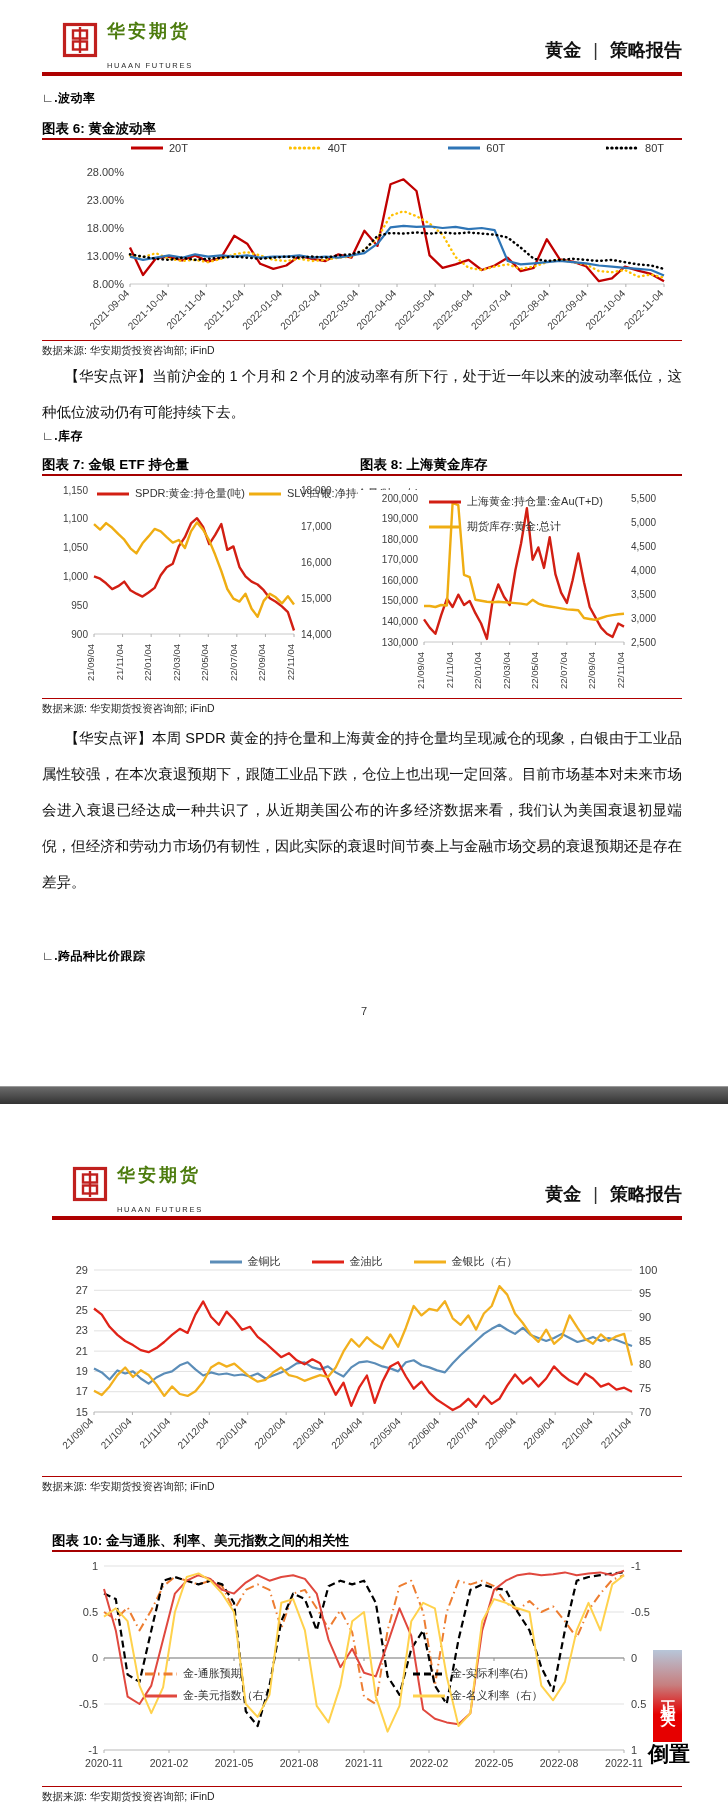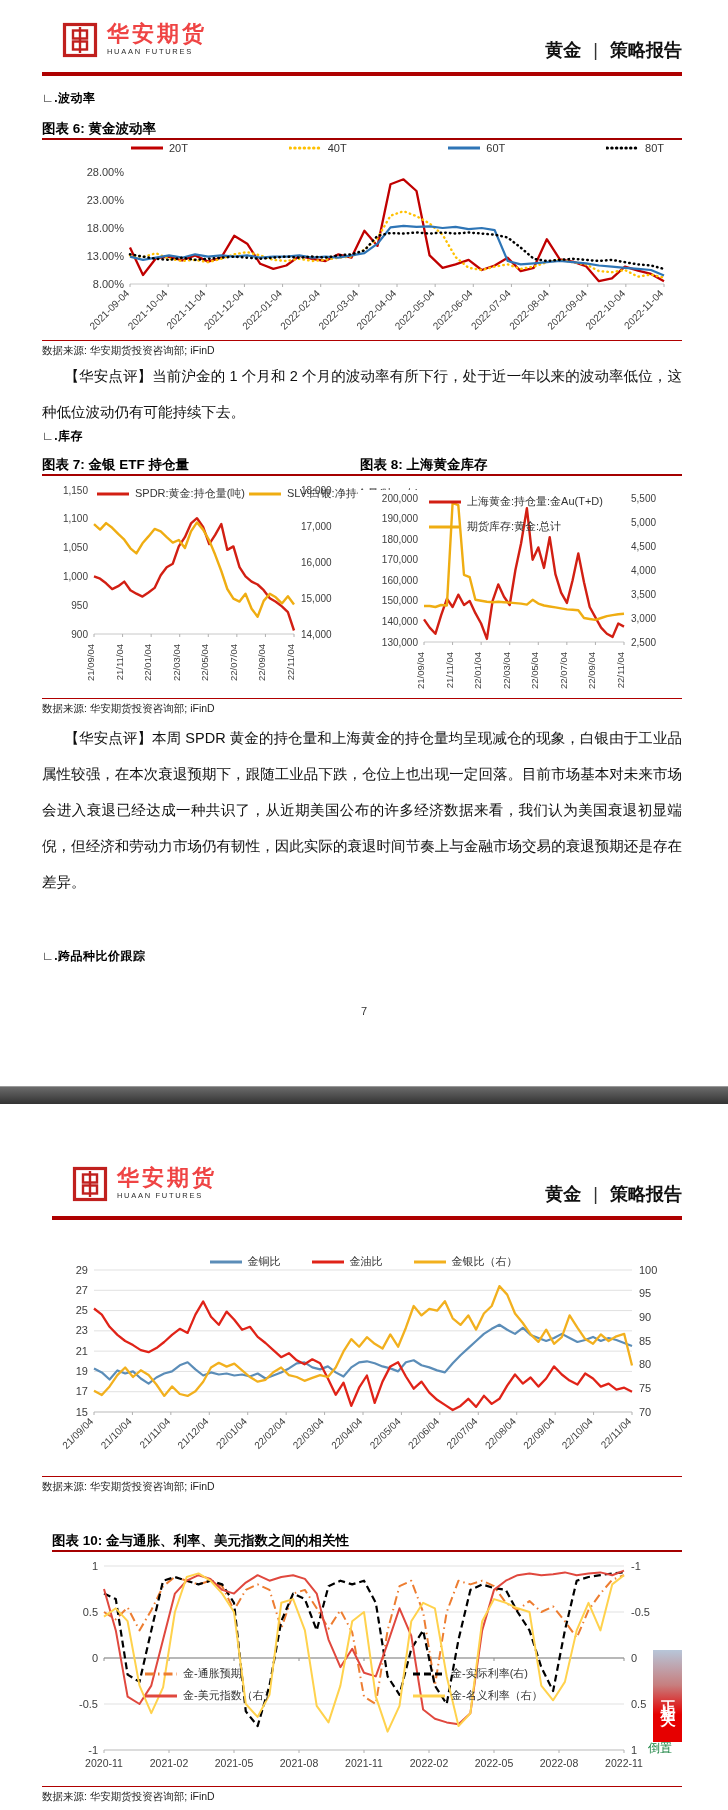--- a/index.html
+++ b/index.html
@@ -6,23 +6,23 @@
   body{width:728px;height:1810px;position:relative;background:#ffffff;
        font-family:"Liberation Sans","DejaVu Sans",sans-serif;color:#1a1a1a;overflow:hidden}
   .page{position:absolute;left:0;width:728px;background:#fff}
   .page1{top:0;height:1086px}
   .page2{top:1104px;height:706px}
   .divider{position:absolute;top:1086px;left:0;width:728px;height:18px;
            background:linear-gradient(#6b6b6b,#2f2f2f);border-top:1px solid #9a9a9a}
   .edge-strip{position:absolute;top:1104px;left:0;width:7px;height:706px;background:#cdcdcd}
 
   .brand{position:absolute;display:flex;gap:9px;align-items:flex-start}
-  .brand-cn{font-size:22px;font-weight:bold;font-family:"Liberation Serif","DejaVu Serif",serif;
-            letter-spacing:3px;line-height:1.05;color:#ef4444}
-  .brand-en{font-size:7.5px;letter-spacing:1.7px;color:#2a2a2a;margin-top:2px}
+  .brand-cn{font-size:18px;font-weight:bold;font-family:"Liberation Serif","DejaVu Serif",serif;
+            letter-spacing:3px;line-height:1.05;color:#4d7c0f}
+  .brand-en{font-size:7.5px;letter-spacing:1.7px;color:#2a2a2a;margin-top:20px}
   .head-right{position:absolute;font-size:18px;font-weight:bold;color:#111;white-space:nowrap}
   .head-right .bar{font-weight:normal;color:#333;margin:0 12px}
   .rule{position:absolute;left:42px;right:46px;height:4px;background:#AE0000}
 
   .sec{position:absolute;left:42px;font-size:12px;font-weight:bold;color:#000;letter-spacing:.5px}
   .fig-head{position:absolute;left:42px;right:46px;border-bottom:2px solid #A50000;
             font-size:13.5px;font-weight:bold;color:#000}
   .fig-head .t2{position:absolute;left:318px;top:0}
   .source{position:absolute;left:42px;right:46px;border-top:1px solid #B00000;
           padding-top:3px;font-size:10.5px;color:#1f1f1f}
@@ -32,21 +32,21 @@
 
   .chart{position:absolute;background:#fff}
   .legend{position:absolute;display:flex;align-items:center;font-size:11px;color:#333;white-space:nowrap}
   .legend .it{display:flex;align-items:center;gap:5px}
 
   .corr-badge{position:absolute;left:653px;top:1650px;width:29px;height:92px;
               background:linear-gradient(180deg,#b7c6d9 0%,#c77f7f 38%,#e60000 70%,#e60000 100%);
               display:flex;align-items:center;justify-content:center}
   .corr-badge span{writing-mode:vertical-lr;text-orientation:upright;color:#fff;
                    font-size:15px;font-weight:bold;letter-spacing:5px}
-  .inverted{position:absolute;left:648px;top:1740px;font-size:12px;font-weight:normal;color:#15803d}
+  .inverted{position:absolute;left:648px;top:1740px;font-size:21px;font-weight:bold;color:#000000}
 </style>
 </head>
 <body>
 
 <div class="page page1">
   <div class="brand" style="left:62px;top:22px">
     <svg width="36" height="36" viewBox="0 0 36 36">
       <rect x="2.5" y="2.5" width="31" height="31" fill="none" stroke="#C0201E" stroke-width="3.2"></rect>
       <g stroke="#C0201E" stroke-width="2.4" fill="none">
         <rect x="11" y="8.5" width="14" height="8"></rect>

